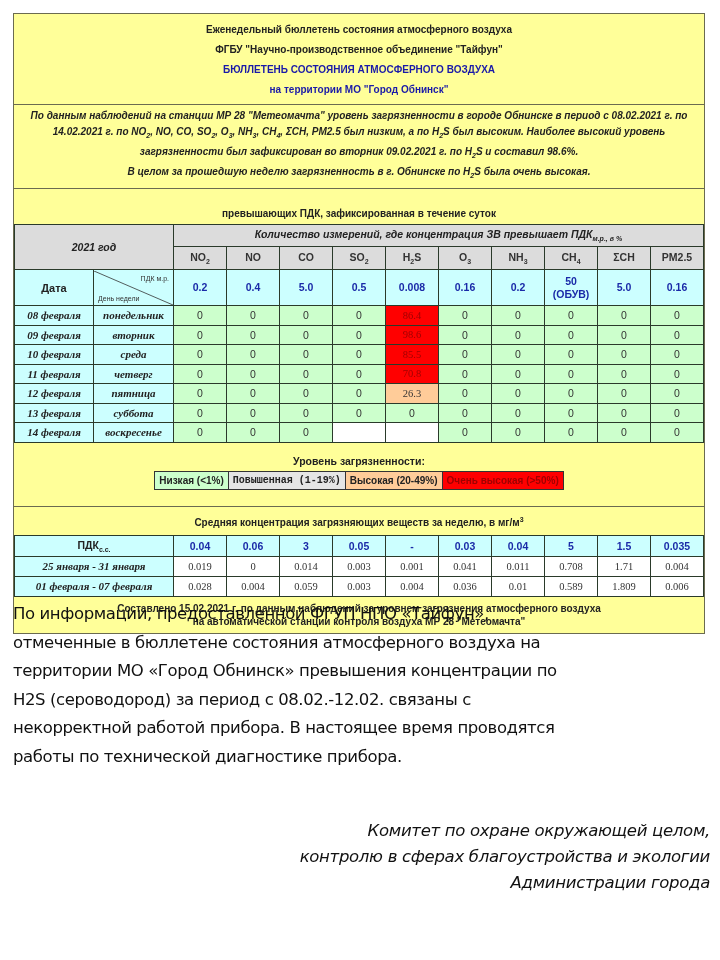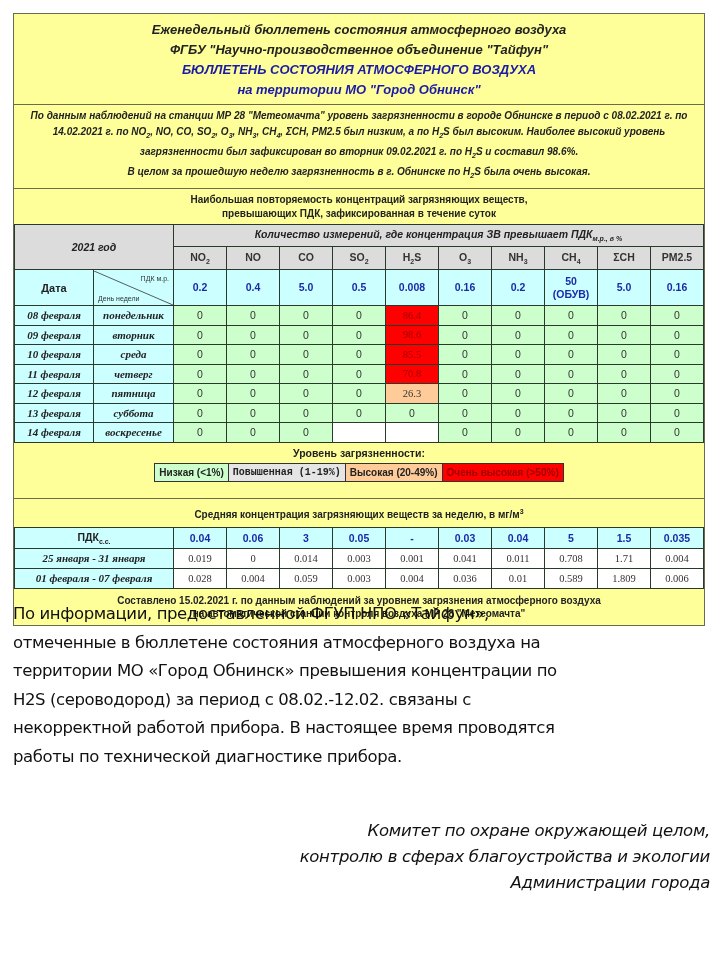--- a/index.html
+++ b/index.html
@@ -1,36 +1,36 @@
 <!DOCTYPE html>
 <html><head>
 <meta charset="utf-8">
 <style>
   html, body { margin:0; padding:0; background:#ffffff; }
   body { width:720px; height:960px; position:relative; overflow:hidden; font-family:"Liberation Sans", sans-serif; }
   .bulletin { position:absolute; left:13px; top:13px; width:692px; border:1.5px solid #6b6b50; background:#ffff99; box-sizing:border-box; }
   .hdr { text-align:center; padding-top:6px; }
-  .hdr div { font-size:13px; font-weight:bold; line-height:20px; color:#222;font-style:italic; }
+  .hdr div { font-size:10px; font-weight:bold; line-height:20px; color:#222; }
   .hdr .blue { color:#1a1aa8; }
   .sep { border-top:1.5px solid #6b6b50; }
   .summary { text-align:center; font-style:italic; font-weight:bold; font-size:10px; color:#222; line-height:16px; padding:3px 4px 4px; }
   .sec-title { text-align:center; font-weight:bold; font-size:10px; color:#222; line-height:14px; padding:4px 0 3px; }
   table { border-collapse:collapse; width:100%; table-layout:fixed; }
   td, th { border:1px solid #2a3a2a; text-align:center; padding:0; font-size:10px; }
   .grey { background:#dcdcdc; }
   .cyan { background:#ccffff; }
   .green { background:#ccffcc; color:#333; }
   .red { background:#ff0000; color:#a00000; font-family:"Liberation Serif", serif; }
   .peach { background:#ffcc99; color:#333; font-family:"Liberation Serif", serif; }
   .white { background:#ffffff; }
   .date { font-family:"Liberation Serif", serif; font-style:italic; font-weight:bold; font-size:11px; color:#222;text-align:center; }
   .pdk { color:#1a2aa8; font-weight:bold; font-size:10.5px; }
   .subst { color:#333; font-size:10.5px; height:22px; }
   .num { font-family:"Liberation Serif", serif; font-size:10.5px; color:#333; background:#ffffff; }
-  .legend-wrap { text-align:center; padding:4px 0 16px; }
+  .legend-wrap { text-align:center; padding:12px 0 16px; }
   .legend-title { font-weight:bold; font-size:10.5px; color:#222; margin-bottom:3px; }
   .legend { display:inline-flex; border:1px solid #333; }
   .legend span { font-size:10px; font-weight:bold; padding:3px 4px; border-right:1px solid #333; color:#222; }
   .legend span:last-child { border-right:none; }
   .footer { text-align:center; font-weight:bold; font-size:10px; color:#222; line-height:13px; padding:5px 0 5px; }
   .note { position:absolute; left:13px; top:600px; width:700px; font-family:"DejaVu Sans", sans-serif; font-size:16.5px; line-height:28.5px; color:#111; letter-spacing:-0.4px; }
   .sign { position:absolute; right:10px; top:818px; text-align:right; font-family:"DejaVu Sans", sans-serif; font-style:italic; font-size:16.5px; line-height:26px; color:#111; letter-spacing:-0.3px; }
   sub { font-size:7px; }
   .diag { position:relative; height:34px; }
   .diag svg { position:absolute; left:0; top:0; width:100%; height:100%; }
@@ -47,21 +47,21 @@
     <div class="blue">БЮЛЛЕТЕНЬ СОСТОЯНИЯ АТМОСФЕРНОГО ВОЗДУХА</div>
     <div class="blue" style="padding-bottom:4px">на территории МО "Город Обнинск"</div>
   </div>
   <div class="sep"></div>
   <div class="summary">
     <span>По данным наблюдений на станции МР 28 "Метеомачта" уровень загрязненности в городе Обнинске в период с 08.02.2021 г. по 14.02.2021 г. по NO</span><sub>2</sub><span>, NO, CO, SO</span><sub>2</sub><span>, O</span><sub>3</sub><span>, NH</span><sub>3</sub><span>, CH</span><sub>4</sub><span>, ΣCH, PM2.5 был низким, а по H</span><sub>2</sub><span>S был высоким. Наиболее высокий уровень загрязненности был зафиксирован во вторник 09.02.2021 г. по H</span><sub>2</sub><span>S и составил 98.6%.</span><br>
     <span>В целом за прошедшую неделю загрязненность в г. Обнинске по H</span><sub>2</sub><span>S была очень высокая.</span>
   </div>
   <div class="sep"></div>
   <div class="sec-title">
-    <span>Наибольшая повторяемость концентраций загрязняющих веществ,</span><br><span>превышающих ПДК, зафиксированная в течение суток</span>
+    <br><span>превышающих ПДК, зафиксированная в течение суток</span>
   </div>
 
   <table>
     <colgroup>
       <col style="width:79px">
         <col style="width:80px">
       <col>
         <col>
         <col>
         <col>

